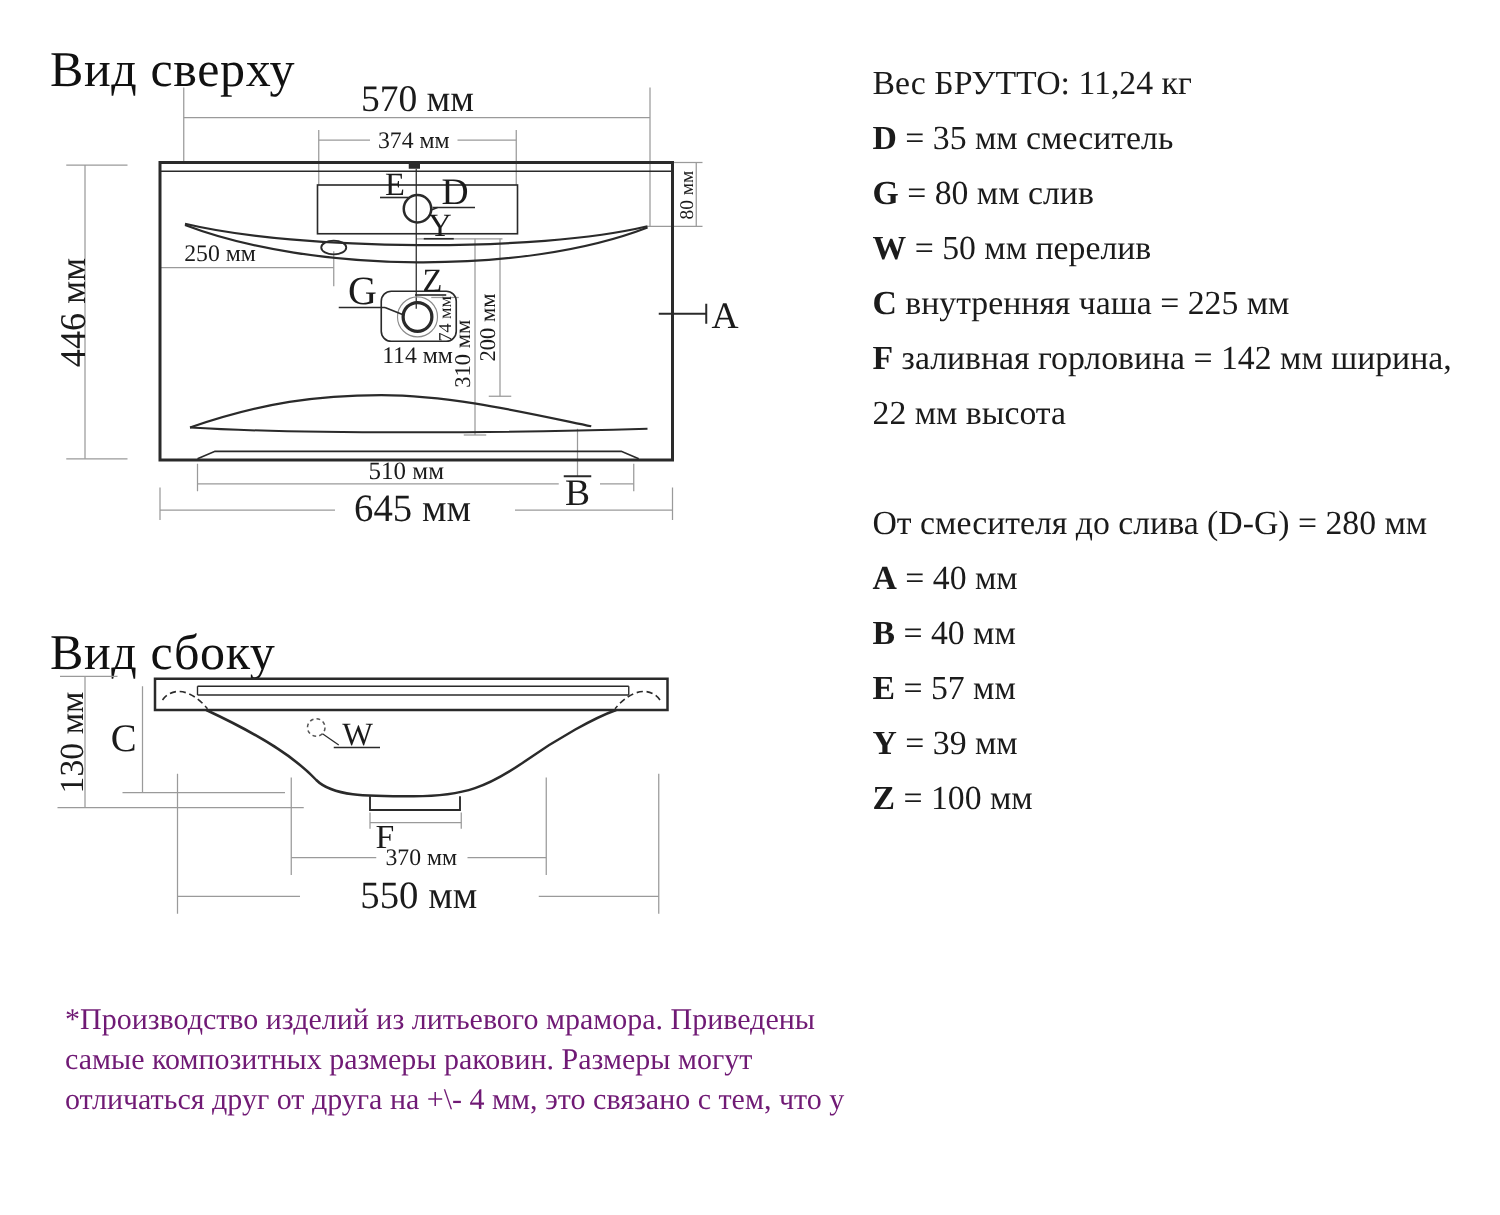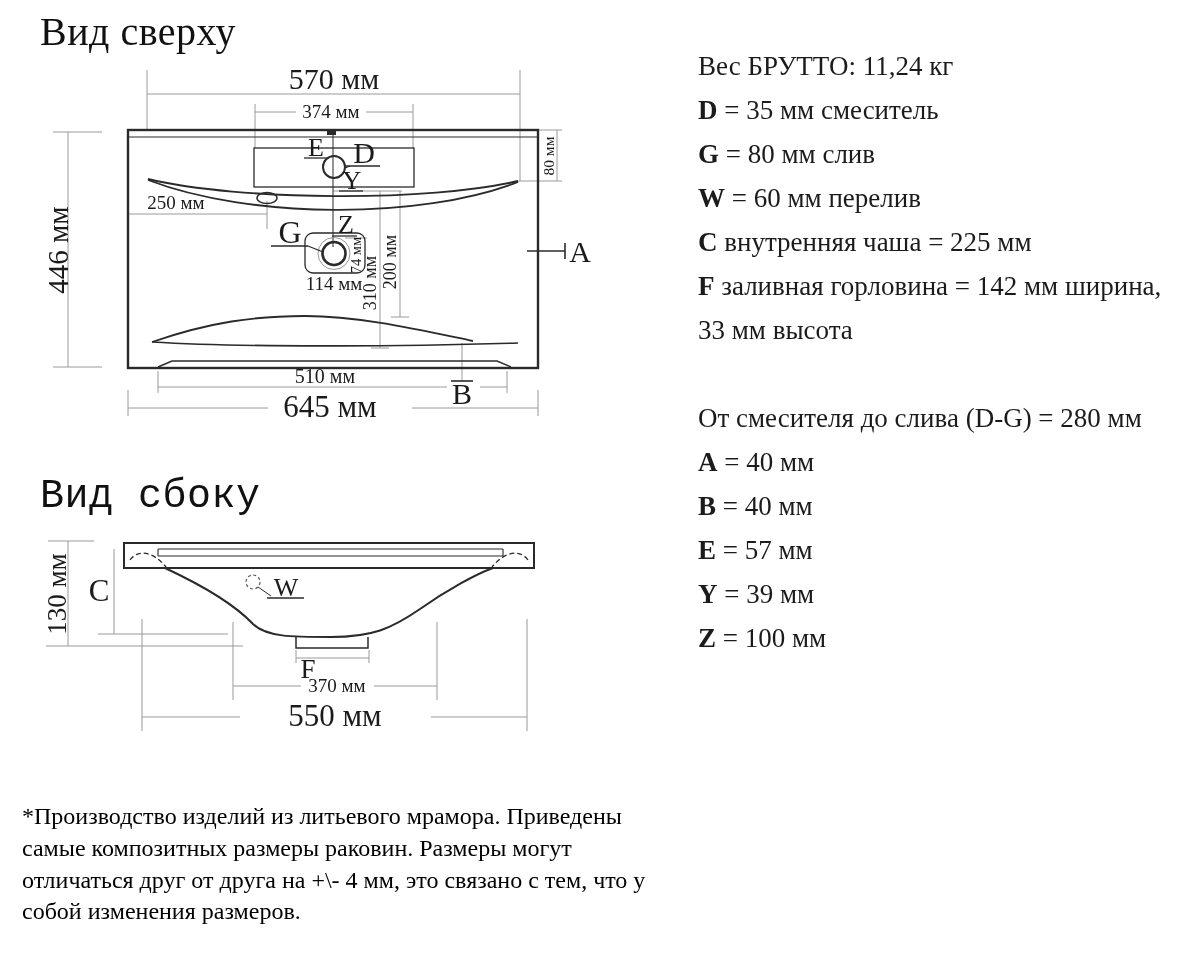--- a/index.html
+++ b/index.html
@@ -1,36 +1,36 @@
 <!DOCTYPE html>
 <html><head>
 <meta charset="utf-8">
 <style>
   html,body{margin:0;padding:0;background:#ffffff;}
   .page{position:relative;width:1200px;height:972px;background:#fff;overflow:hidden;
         font-family:"Liberation Serif","DejaVu Serif",serif;color:#1b1b1b;}
-  .abs{position:absolute;}
+  .abs{position:absolute;margin-top:24px;}
   .view-title{font-size:40px;font-weight:400;letter-spacing:0.5px;color:#111;}
   svg{position:absolute;left:0;top:0;overflow:visible;}
   svg text{font-family:"Liberation Serif","DejaVu Serif",serif;fill:#1b1b1b;}
   .ol{stroke:#2a2a2a;fill:none;}
   .dl{stroke:#9a9a9a;stroke-width:1;fill:none;}
   .specs{position:absolute;left:698px;top:44px;font-size:27px;line-height:44px;white-space:nowrap;}
   .specs .k{font-weight:700;}
   .specs .row{height:44px;}
   .spacer{height:44px;}
-  .footnote{position:absolute;left:22px;top:801px;font-size:24px;line-height:31.8px;color:#000000;}
+  .footnote{position:absolute;left:52px;top:801px;font-size:24px;line-height:31.8px;color:#701a75;}
 </style>
 </head>
 <body>
 
 <div class="page">
 
   <div class="abs view-title" style="left:40px;top:8px;">Вид сверху</div>
-  <div class="abs view-title" style="left:40px;top:474px;font-family:Liberation Mono, monospace;">Вид сбоку</div>
+  <div class="abs view-title" style="left:40px;top:474px;">Вид сбоку</div>
 
   <svg width="660" height="440" viewBox="0 0 660 440">
 
     <g class="dl">
 
       <line x1="147" y1="94" x2="520" y2="94"></line>
       <line x1="147" y1="70" x2="147" y2="131"></line>
       <line x1="520" y1="70" x2="520" y2="181"></line>
 
       <line x1="255" y1="112" x2="296" y2="112"></line>
@@ -170,33 +170,32 @@
     <text x="308" y="678" font-size="27" text-anchor="middle">F</text>
     <text x="57" y="603" font-size="27" text-anchor="middle" transform="rotate(-90 57 594)">130 мм</text>
     <text x="337" y="692" font-size="19" text-anchor="middle">370 мм</text>
     <text x="335" y="726" font-size="31" text-anchor="middle">550 мм</text>
   </svg>
 
   <div class="specs">
     <div class="row">Вес БРУТТО: 11,24 кг</div>
     <div class="row"><span class="k">D</span> <span>= 35 мм смеситель</span></div>
     <div class="row"><span class="k">G</span> <span>= 80 мм слив</span></div>
-    <div class="row"><span class="k">W</span> <span>= 60 мм перелив</span></div>
+    <div class="row"><span class="k">W</span> <span>= 50 мм перелив</span></div>
     <div class="row"><span class="k">C</span> <span>внутренняя чаша = 225 мм</span></div>
     <div class="row"><span class="k">F</span> <span>заливная горловина = 142 мм ширина,</span></div>
-    <div class="row">33 мм высота</div>
+    <div class="row">22 мм высота</div>
     <div class="spacer"></div>
     <div class="row">От смесителя до слива (D-G) = 280 мм</div>
     <div class="row"><span class="k">A</span> <span>= 40 мм</span></div>
     <div class="row"><span class="k">B</span> <span>= 40 мм</span></div>
     <div class="row"><span class="k">E</span> <span>= 57 мм</span></div>
     <div class="row"><span class="k">Y</span> <span>= 39 мм</span></div>
     <div class="row"><span class="k">Z</span> <span>= 100 мм</span></div>
   </div>
 
   <div class="footnote">
     <div>*Производство изделий из литьевого мрамора. Приведены</div>
     <div>самые композитных размеры раковин. Размеры могут</div>
     <div>отличаться друг от друга на +\- 4 мм, это связано с тем, что у</div>
-    <div>собой изменения размеров.</div>
   </div>
 
 </div>
 
 </body></html>

